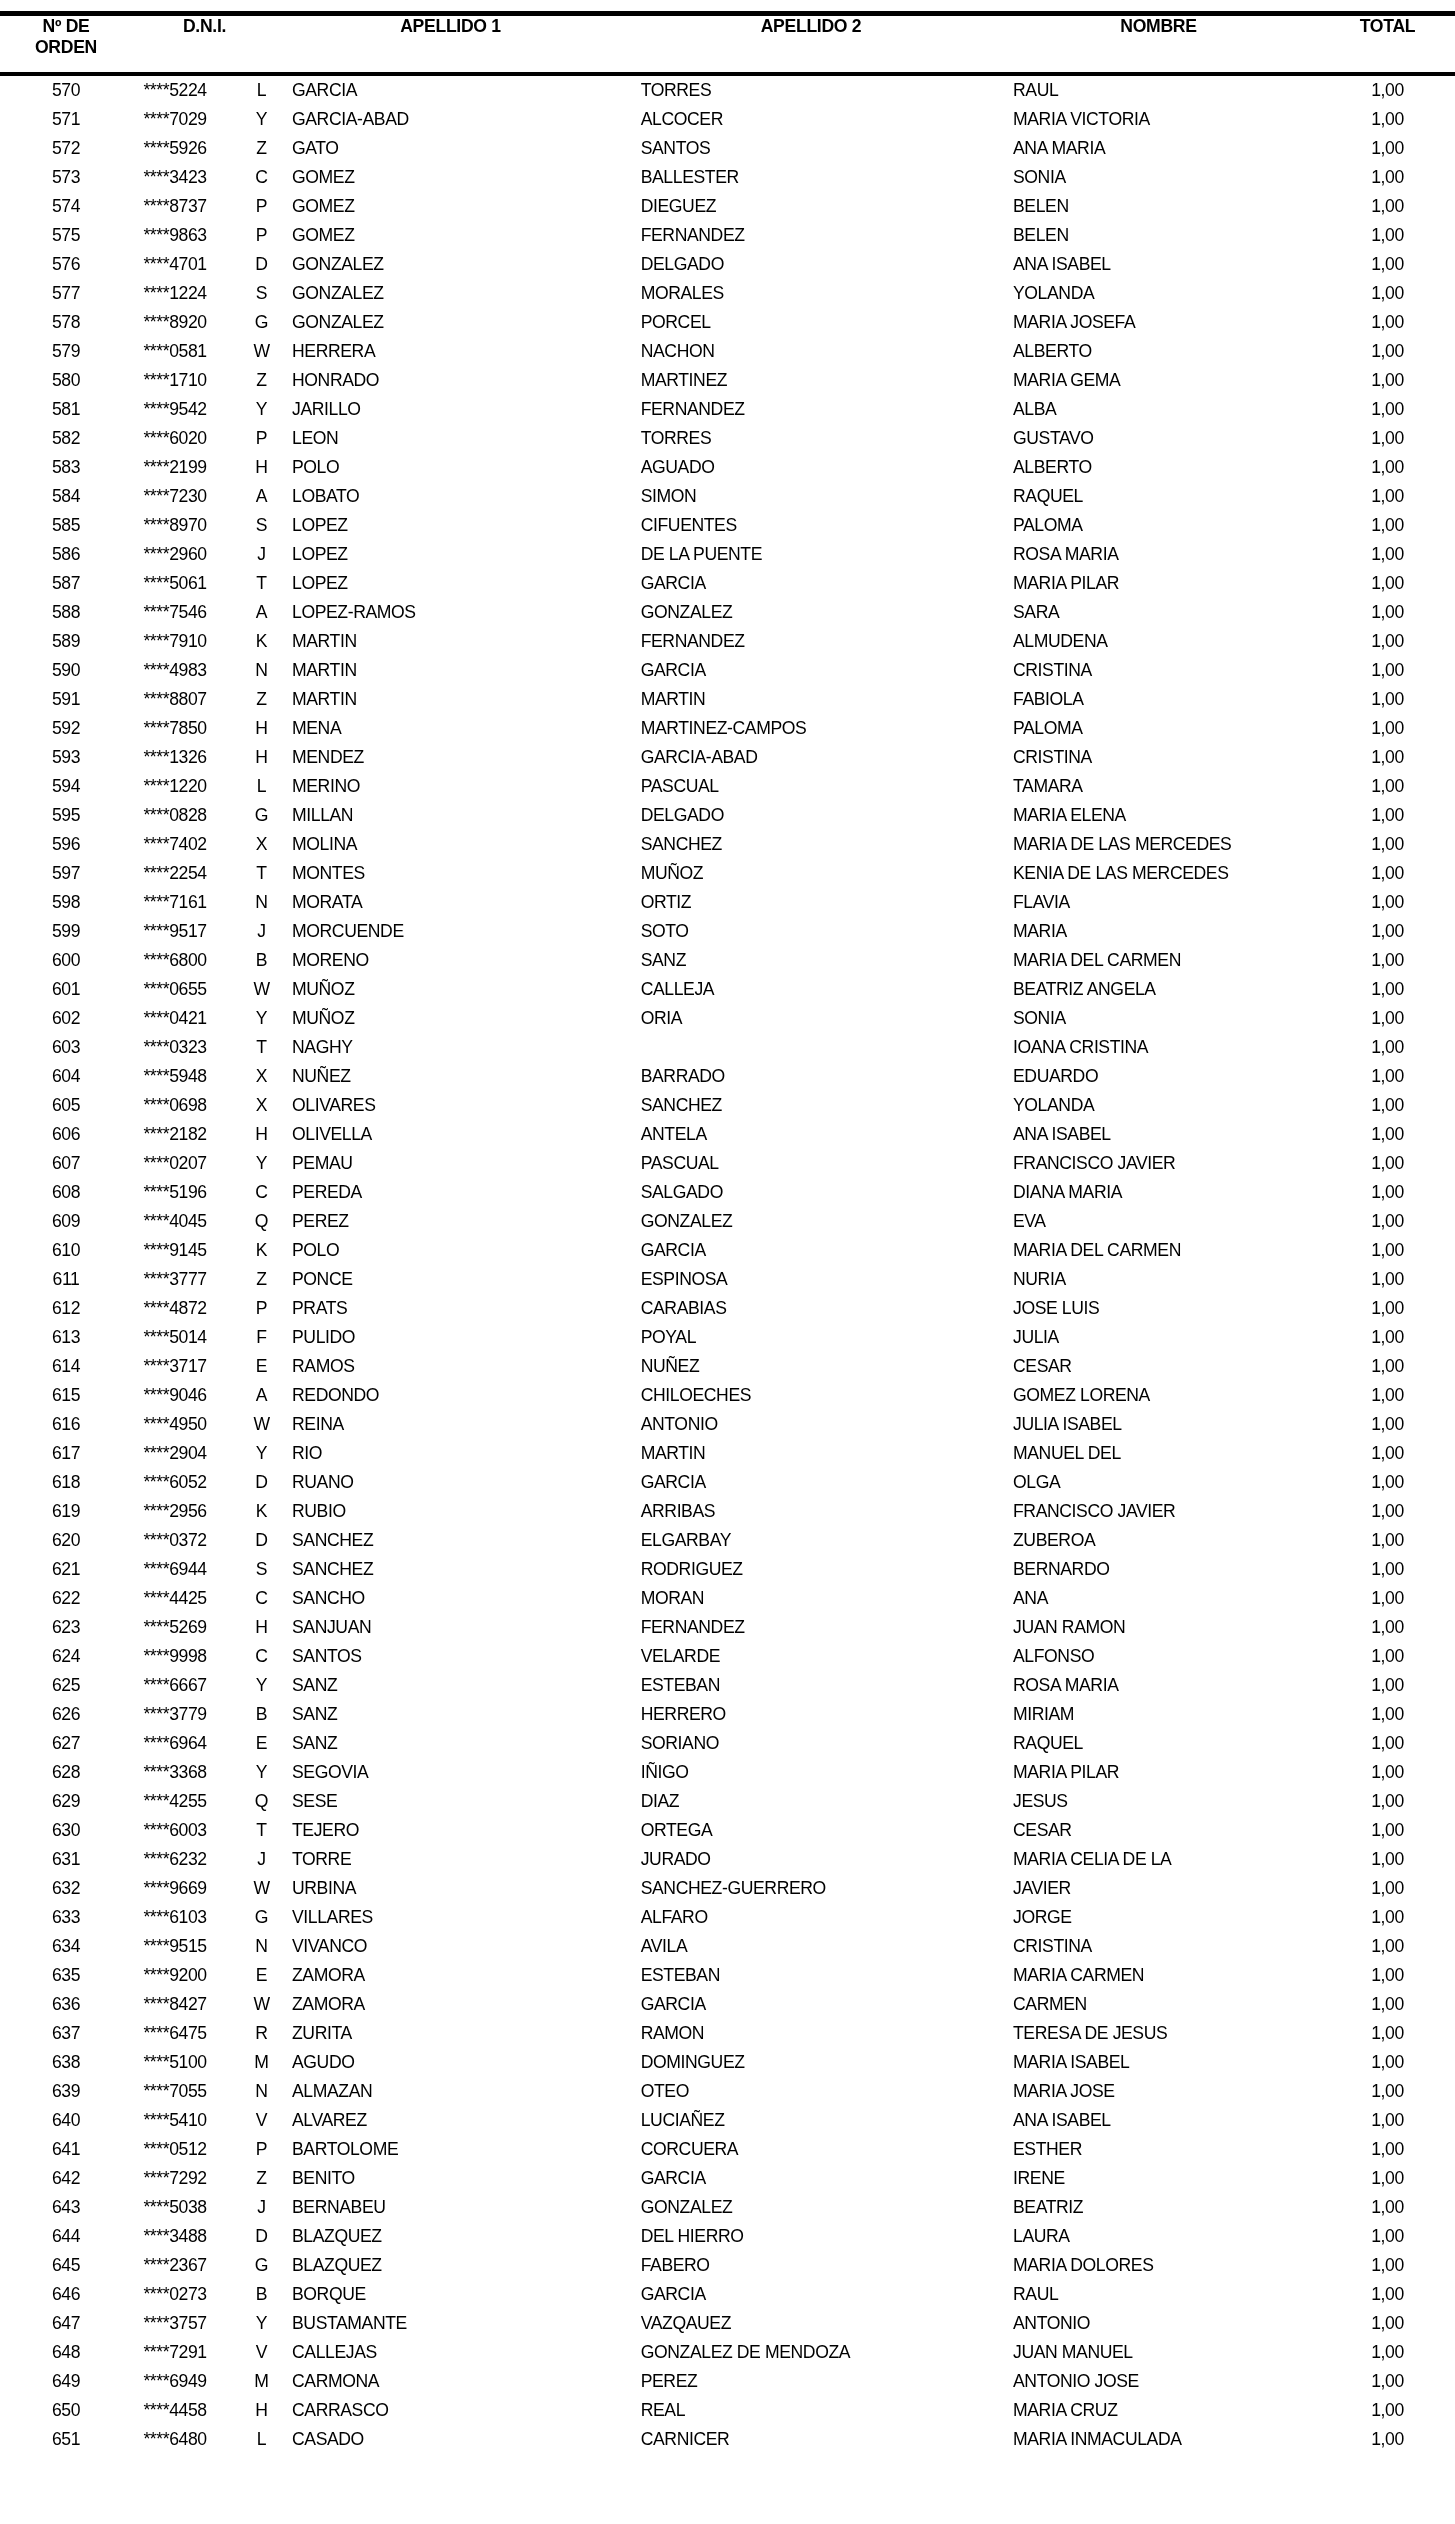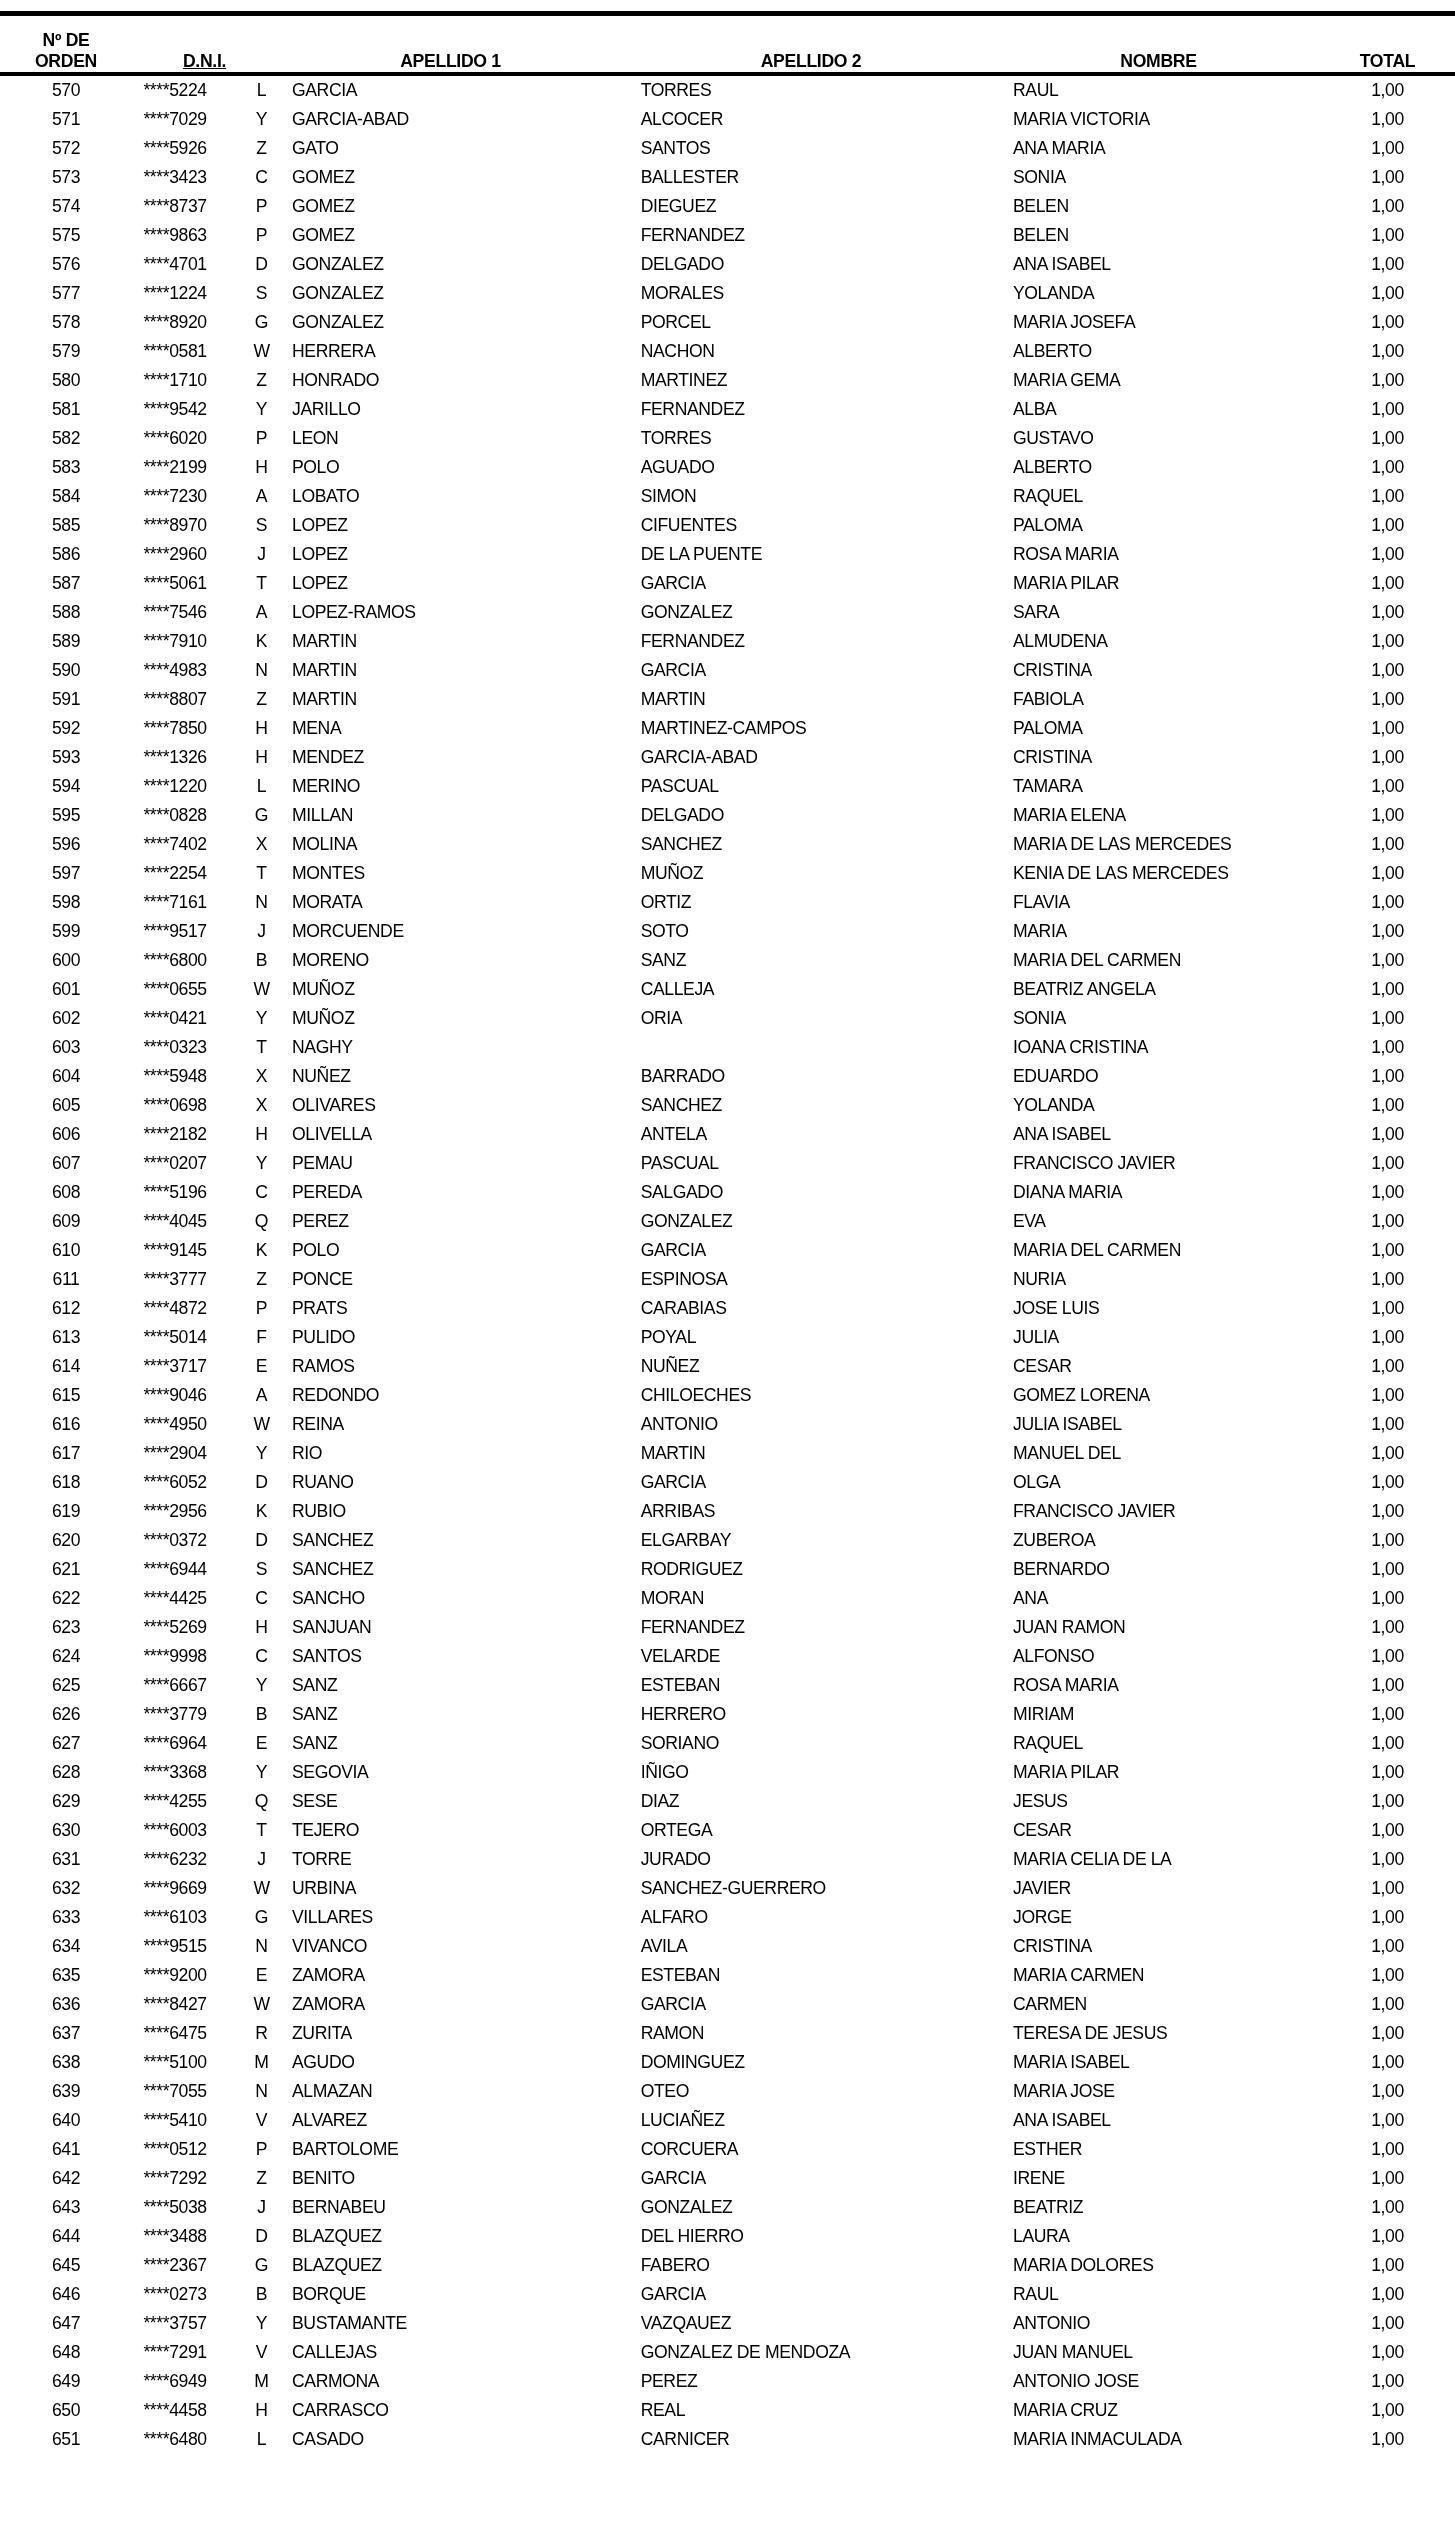--- a/index.html
+++ b/index.html
@@ -10,26 +10,26 @@
     background:#ffffff;
     color:#000000;
     font-family:"Liberation Sans", sans-serif;
     overflow:hidden;
   }
   .rule { position:absolute; left:0; right:0; background:#000000; }
   .rule-top { top:11.4px; height:4.4px; }
   .rule-mid { top:72px; height:4.4px; }
   .header-row {
     position:absolute; top:16px; left:0; width:1456px; height:56px;
-    display:flex; align-items:flex-end;
+    display:flex; align-items:flex-start;
     font-weight:bold; font-size:17.6px; letter-spacing:-0.3px;
   }
   .hcell { text-align:center; line-height:21px; }
   .h-orden  { width:132px; }
-  .h-dni    { width:145px;text-decoration:underline; }
+  .h-dni    { width:145px; }
   .h-ap1    { width:347px; }
   .h-ap2    { width:374px; }
   .h-nombre { width:321px; }
   .h-total  { width:137px; }
   .tbody { position:absolute; top:76px; left:0; width:1432px; }
   .row {
     display:flex; width:1456px; height:29px;
     font-size:17.6px; line-height:29px; letter-spacing:-0.4px;
     white-space:nowrap;
   }

